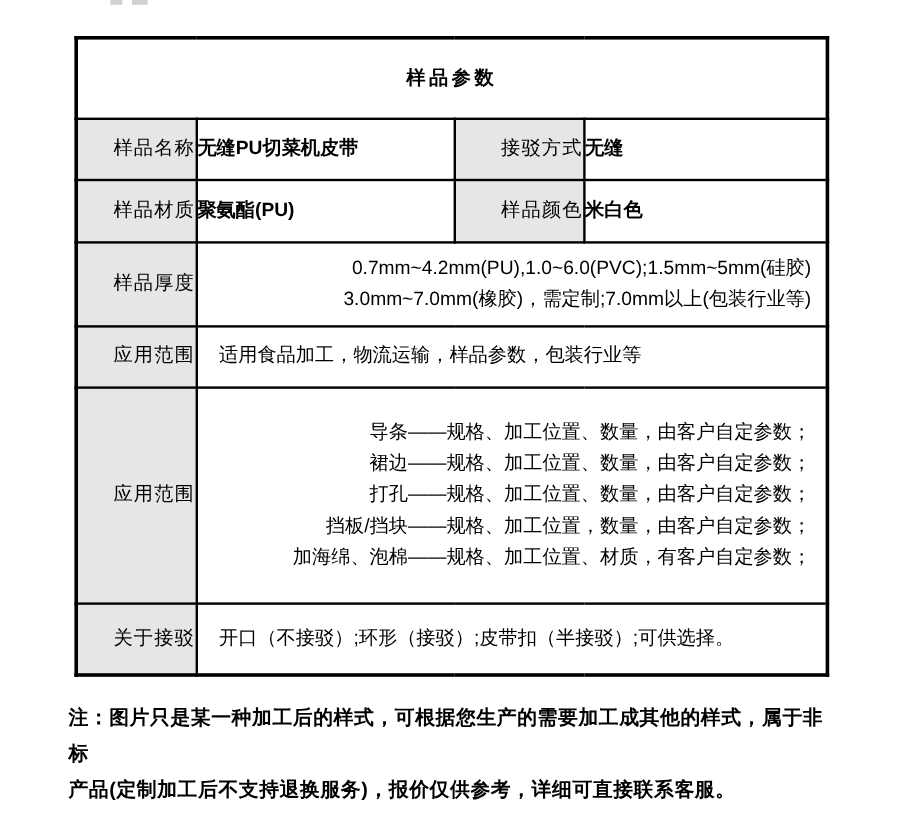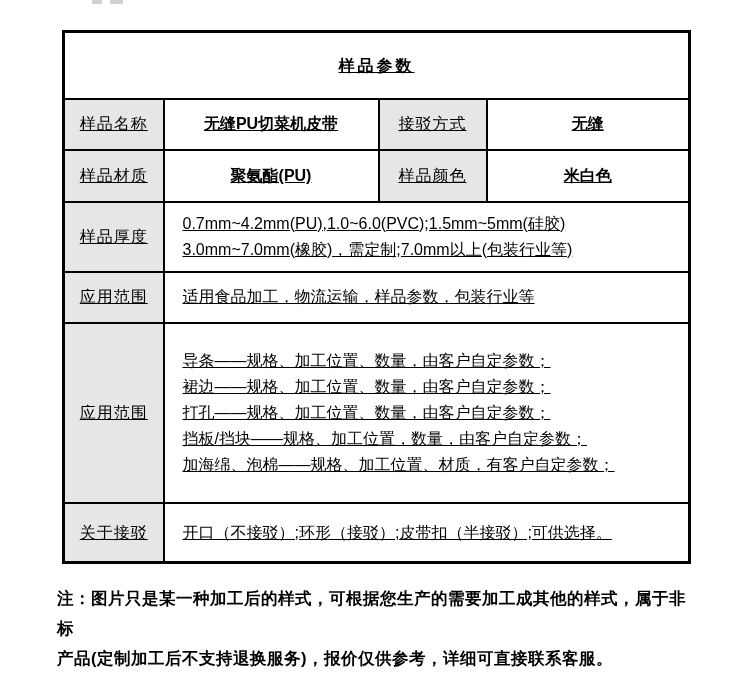--- a/index.html
+++ b/index.html
@@ -33,49 +33,49 @@
     width: 626px;
     border-collapse: collapse;
     table-layout: fixed;
     border: 3px solid #000;
   }
   table.spec td {
     border: 2px solid #000;
     vertical-align: middle;
     font-size: 16px;
     line-height: 1.45;
-    text-decoration: underline;
   }
   td.title-cell {
     text-align: center;
     font-weight: bold;
     font-size: 26px;
     letter-spacing: 3px;
     background: #ffffff;
   }
   td.label-cell {
     background: #e6e6e6;
-    text-align: center;
+    text-align: right;
     font-weight: 400;
     letter-spacing: 1px;
     font-size: 16px;
   }
   td.value-center {
-    text-align: center;
+    text-align: left;
     font-weight: bold;
     font-size: 17px;
   }
   td.value-left {
     text-align: left;
     padding: 8px 12px 8px 18px;
     font-weight: 400;
   }
   td.value-left .line {
     white-space: nowrap;
     line-height: 26px;
+    text-align: right;
   }
   .note {
     position: absolute;
     left: 57px;
     top: 583px;
     width: 645px;
     font-size: 16.5px;
     font-weight: 600;
     line-height: 30px;
     letter-spacing: 0.5px;

